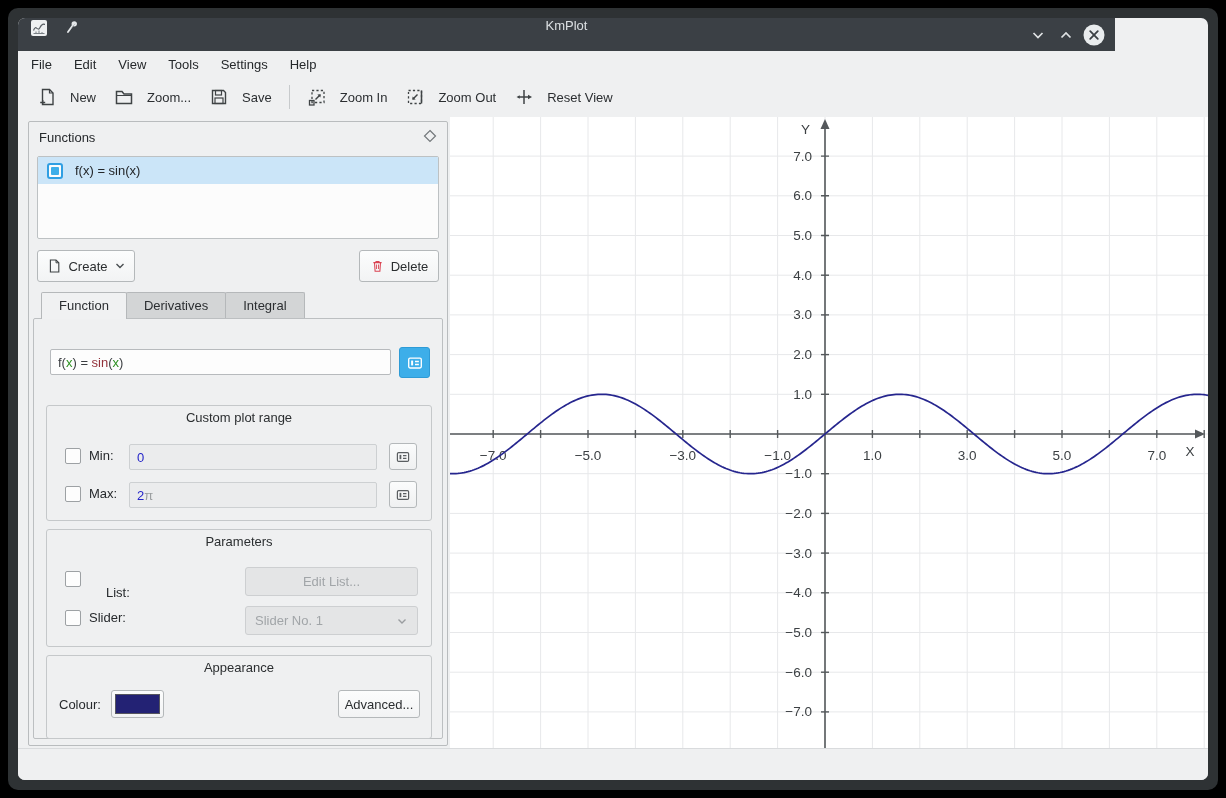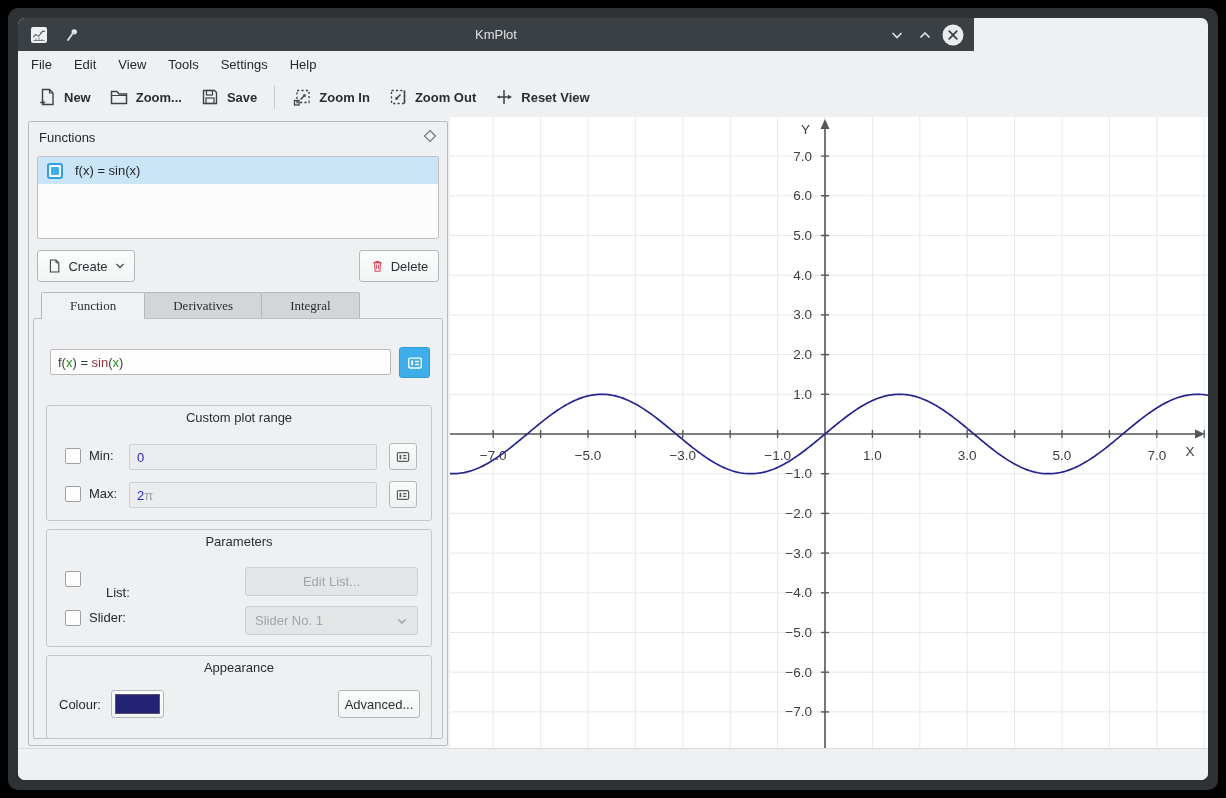--- a/index.html
+++ b/index.html
@@ -2,34 +2,34 @@
 <html><head>
 <meta charset="utf-8">
 <style>
   * { margin:0; padding:0; box-sizing:border-box; }
   html,body { width:1226px; height:798px; }
   body { background:#000; position:relative; font-family:"Liberation Sans","DejaVu Sans",sans-serif; font-size:13px; color:#26292c; overflow:hidden; }
   .frame { position:absolute; left:8px; top:8px; width:1210px; height:782px; background:#2e3234; border-radius:10px; }
   .window { position:absolute; left:18px; top:18px; width:1190px; height:762px; background:#eff0f1; border-radius:7px; overflow:hidden; }
 
   
-  .titlebar { position:absolute; left:0; top:0; width:956px; height:33px; background:#3b4045; display:flex; align-items:center; }
+  .titlebar { position:absolute; left:0; top:0; width:1097px; height:33px; background:#3b4045; display:flex; }
   .titlebar .appicon { margin-left:11px; width:20px; height:20px; }
   .titlebar .pin { margin-left:14px; width:18px; height:18px; cursor:pointer; }
   .title-text { position:absolute; left:0; right:0; text-align:center; color:#dce0e3; font-size:13px; }
   .win-controls { position:absolute; right:10px; top:0; height:33px; display:flex; align-items:center; gap:6px; }
   .win-btn { width:22px; height:22px; display:flex; align-items:center; justify-content:center; cursor:pointer; }
 
   
   .menubar { position:absolute; left:0; top:33px; width:1016px; height:26px; display:flex; align-items:center; padding-left:2px; background:#eff0f1; }
   .menu-item { padding:4px 11px; border-radius:3px; cursor:pointer; color:#25282b; }
 
   
   .toolbar { position:absolute; left:0; top:59px; width:1190px; height:40px; display:flex; align-items:center; padding-left:10px; background:#eff0f1; }
-  .tb-btn { display:flex; align-items:center; gap:7px; padding:6px 9px; border-radius:3px; cursor:pointer; color:#2b2e31;font-weight:bold; }
+  .tb-btn { display:flex; align-items:center; gap:13px; padding:6px 9px; border-radius:3px; cursor:pointer; color:#2b2e31; }
   .tb-btn .ticon { width:20px; height:20px; display:block; }
   .tb-sep { width:1px; height:24px; background:#c7cacc; margin:0 8px; }
 
   
   .dock { position:absolute; left:10px; top:103px; width:420px; height:625px; background:#eff0f1; border:1px solid #b9bcbe; border-radius:2px; }
   .dock-header { position:absolute; left:0; top:0; width:100%; height:30px; display:flex; align-items:center; }
   .dock-title { margin-left:10px; color:#26292c; }
   .dock-float { position:absolute; right:10px; top:7px; width:14px; height:14px; cursor:pointer; }
 
   .fn-list { position:absolute; left:8px; top:34px; width:402px; height:83px; background:#fcfcfc; border:1px solid #bdc1c3; border-radius:2px; overflow:hidden; }
@@ -37,21 +37,21 @@
   .fn-row.selected { background:#cbe5f8; }
   .fn-check { width:16px; height:16px; border:2px solid #2f9fe3; border-radius:3px; background:#fcfcfc; position:relative; flex:0 0 auto; }
   .fn-check.checked::after { content:""; position:absolute; left:2px; top:2px; right:2px; bottom:2px; background:#3daee9; border-radius:1px; }
 
   .btn { background:linear-gradient(#fcfdfd,#f2f3f4); border:1px solid #b4b8ba; border-radius:3px; color:#2b2e30; font-size:13px; display:flex; align-items:center; justify-content:center; gap:6px; cursor:pointer; }
   .btn.disabled { background:#e4e5e6; border-color:#cdcfd1; color:#a1a5a8; }
   .create-btn { position:absolute; left:8px; top:128px; width:98px; height:32px; }
   .delete-btn { position:absolute; left:330px; top:128px; width:80px; height:32px; }
 
   .tabs { position:absolute; left:12px; top:170px; display:flex; z-index:2; }
-  .tab { height:26px; line-height:25px; padding:0 28px; border:1px solid #b5b8ba; border-bottom:none; border-radius:2px 2px 0 0; background:#d3d5d6; margin-right:-1px; cursor:pointer; color:#2b2e31;font-family:Liberation Serif, serif; }
+  .tab { height:26px; line-height:25px; padding:0 17px; border:1px solid #b5b8ba; border-bottom:none; border-radius:2px 2px 0 0; background:#d3d5d6; margin-right:-1px; cursor:pointer; color:#2b2e31; }
   .tab.active { background:#f0f1f2; height:27px; position:relative; z-index:3; }
 
   .tabpane { position:absolute; left:4px; top:196px; width:410px; height:421px; border:1px solid #bcbfc1; border-radius:2px; background:#eff0f1; }
 
   .eq-input { position:absolute; left:16px; top:30px; width:341px; height:26px; background:#fdfdfd; border:1px solid #b7babd; border-radius:2px; display:flex; align-items:center; padding-left:7px; cursor:text; }
   .eq-btn { position:absolute; left:365px; top:28px; width:31px; height:31px; background:#3daee9; border:1px solid #2e9bd6; border-radius:3px; display:flex; align-items:center; justify-content:center; cursor:pointer; }
 
   .group { position:absolute; left:12px; width:386px; border:1px solid #c5c8ca; border-radius:3px; }
   .group-title { position:absolute; top:4px; left:0; width:100%; text-align:center; color:#2b2e30; }
   .g1 { top:86px; height:116px; }

